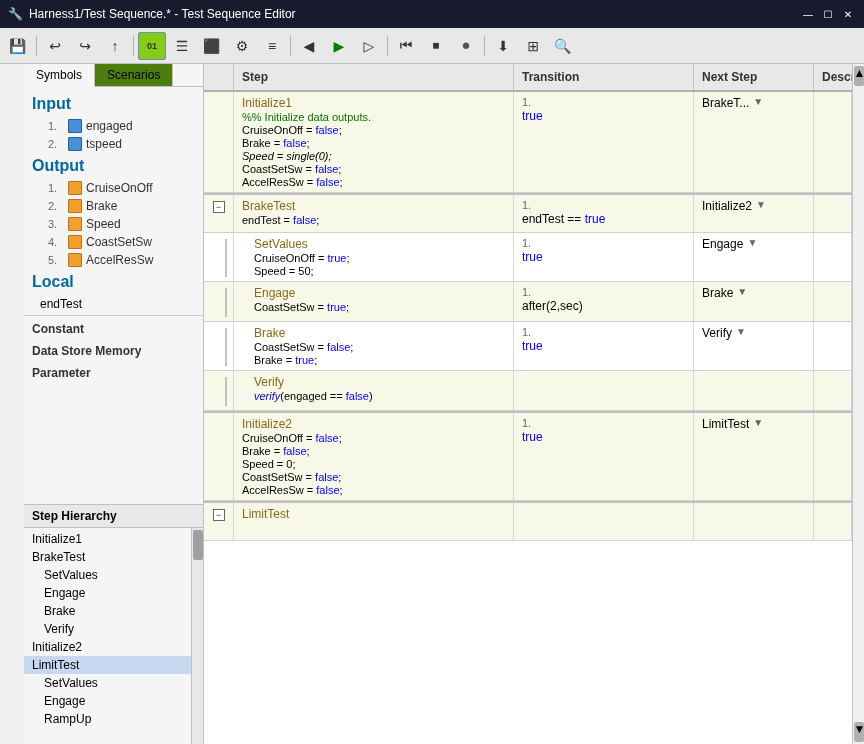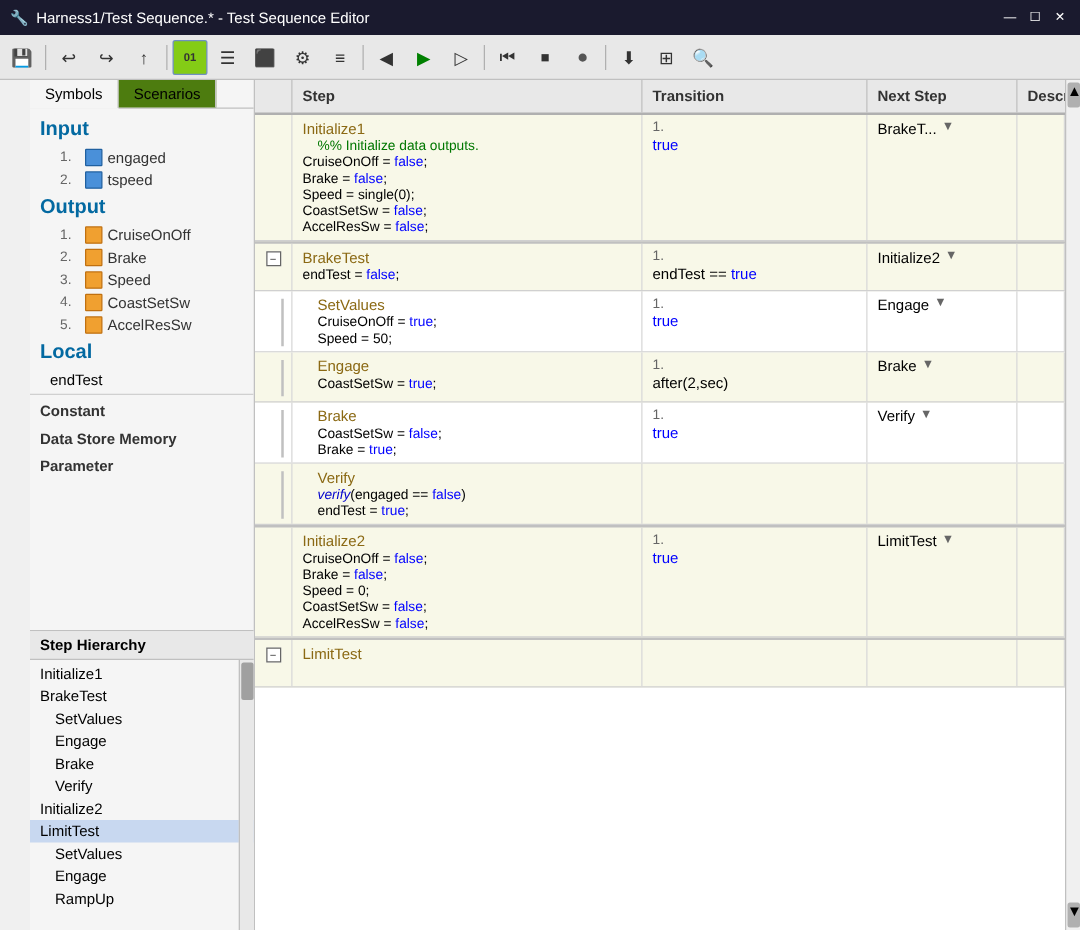--- a/index.html
+++ b/index.html
@@ -261,24 +261,24 @@
         <div class="seq-header-cell">Step</div>
         <div class="seq-header-cell">Transition</div>
         <div class="seq-header-cell">Next Step</div>
         <div class="seq-header-cell">Description</div>
       </div>
 
       <div class="seq-row highlight">
         <div class="seq-cell expand-cell"></div>
         <div class="seq-cell">
           <span style="color:#8B6914;">Initialize1</span>
-          <span style="font-size:11px; color:#007700;margin-left:12px;">%% Initialize data outputs.</span>
+          <span style="font-size:11px; color:#007700;">%% Initialize data outputs.</span>
           <span style="font-size:11px;">CruiseOnOff = <span class="code-kw">false</span>;</span>
           <span style="font-size:11px;">Brake = <span class="code-kw">false</span>;</span>
-          <span style="font-size:11px;">Speed = single(0);</span>
+          <span style="font-size:11px;font-style:italic;">Speed = single(0);</span>
           <span style="font-size:11px;">CoastSetSw = <span class="code-kw">false</span>;</span>
           <span style="font-size:11px;">AccelResSw = <span class="code-kw">false</span>;</span>
         </div>
         <div class="seq-cell">
           <span style="font-size:11px;color:#666;">1.</span>
           <span><span class="code-kw">true</span></span>
         </div>
         <div class="seq-cell" style="flex-direction:row;align-items:flex-start;gap:4px;">
           <span>BrakeT...</span>
           <span class="dropdown-arrow">▼</span>
@@ -364,21 +364,20 @@
         <div class="seq-cell"></div>
       </div>
 
       <div class="seq-row highlight">
         <div class="seq-cell expand-cell">
           <div style="width:2px; background:#c0c0c0; height:100%; margin-left:14px;"></div>
         </div>
         <div class="seq-cell" style="padding-left:20px;">
           <span style="color:#8B6914;">Verify</span>
           <span style="font-size:11px;"><span style="font-style:italic;color:#0000cc;">verify</span>(engaged == <span class="code-kw">false</span>)</span>
-          <span style="font-size:11px;">endTest = <span class="code-kw">true</span>;</span>
         </div>
         <div class="seq-cell"></div>
         <div class="seq-cell"></div>
         <div class="seq-cell"></div>
       </div>
 
       <div class="seq-row highlight" style="border-top:2px solid #c0c0c0;">
         <div class="seq-cell expand-cell"></div>
         <div class="seq-cell">
           <span style="color:#8B6914;">Initialize2</span>

